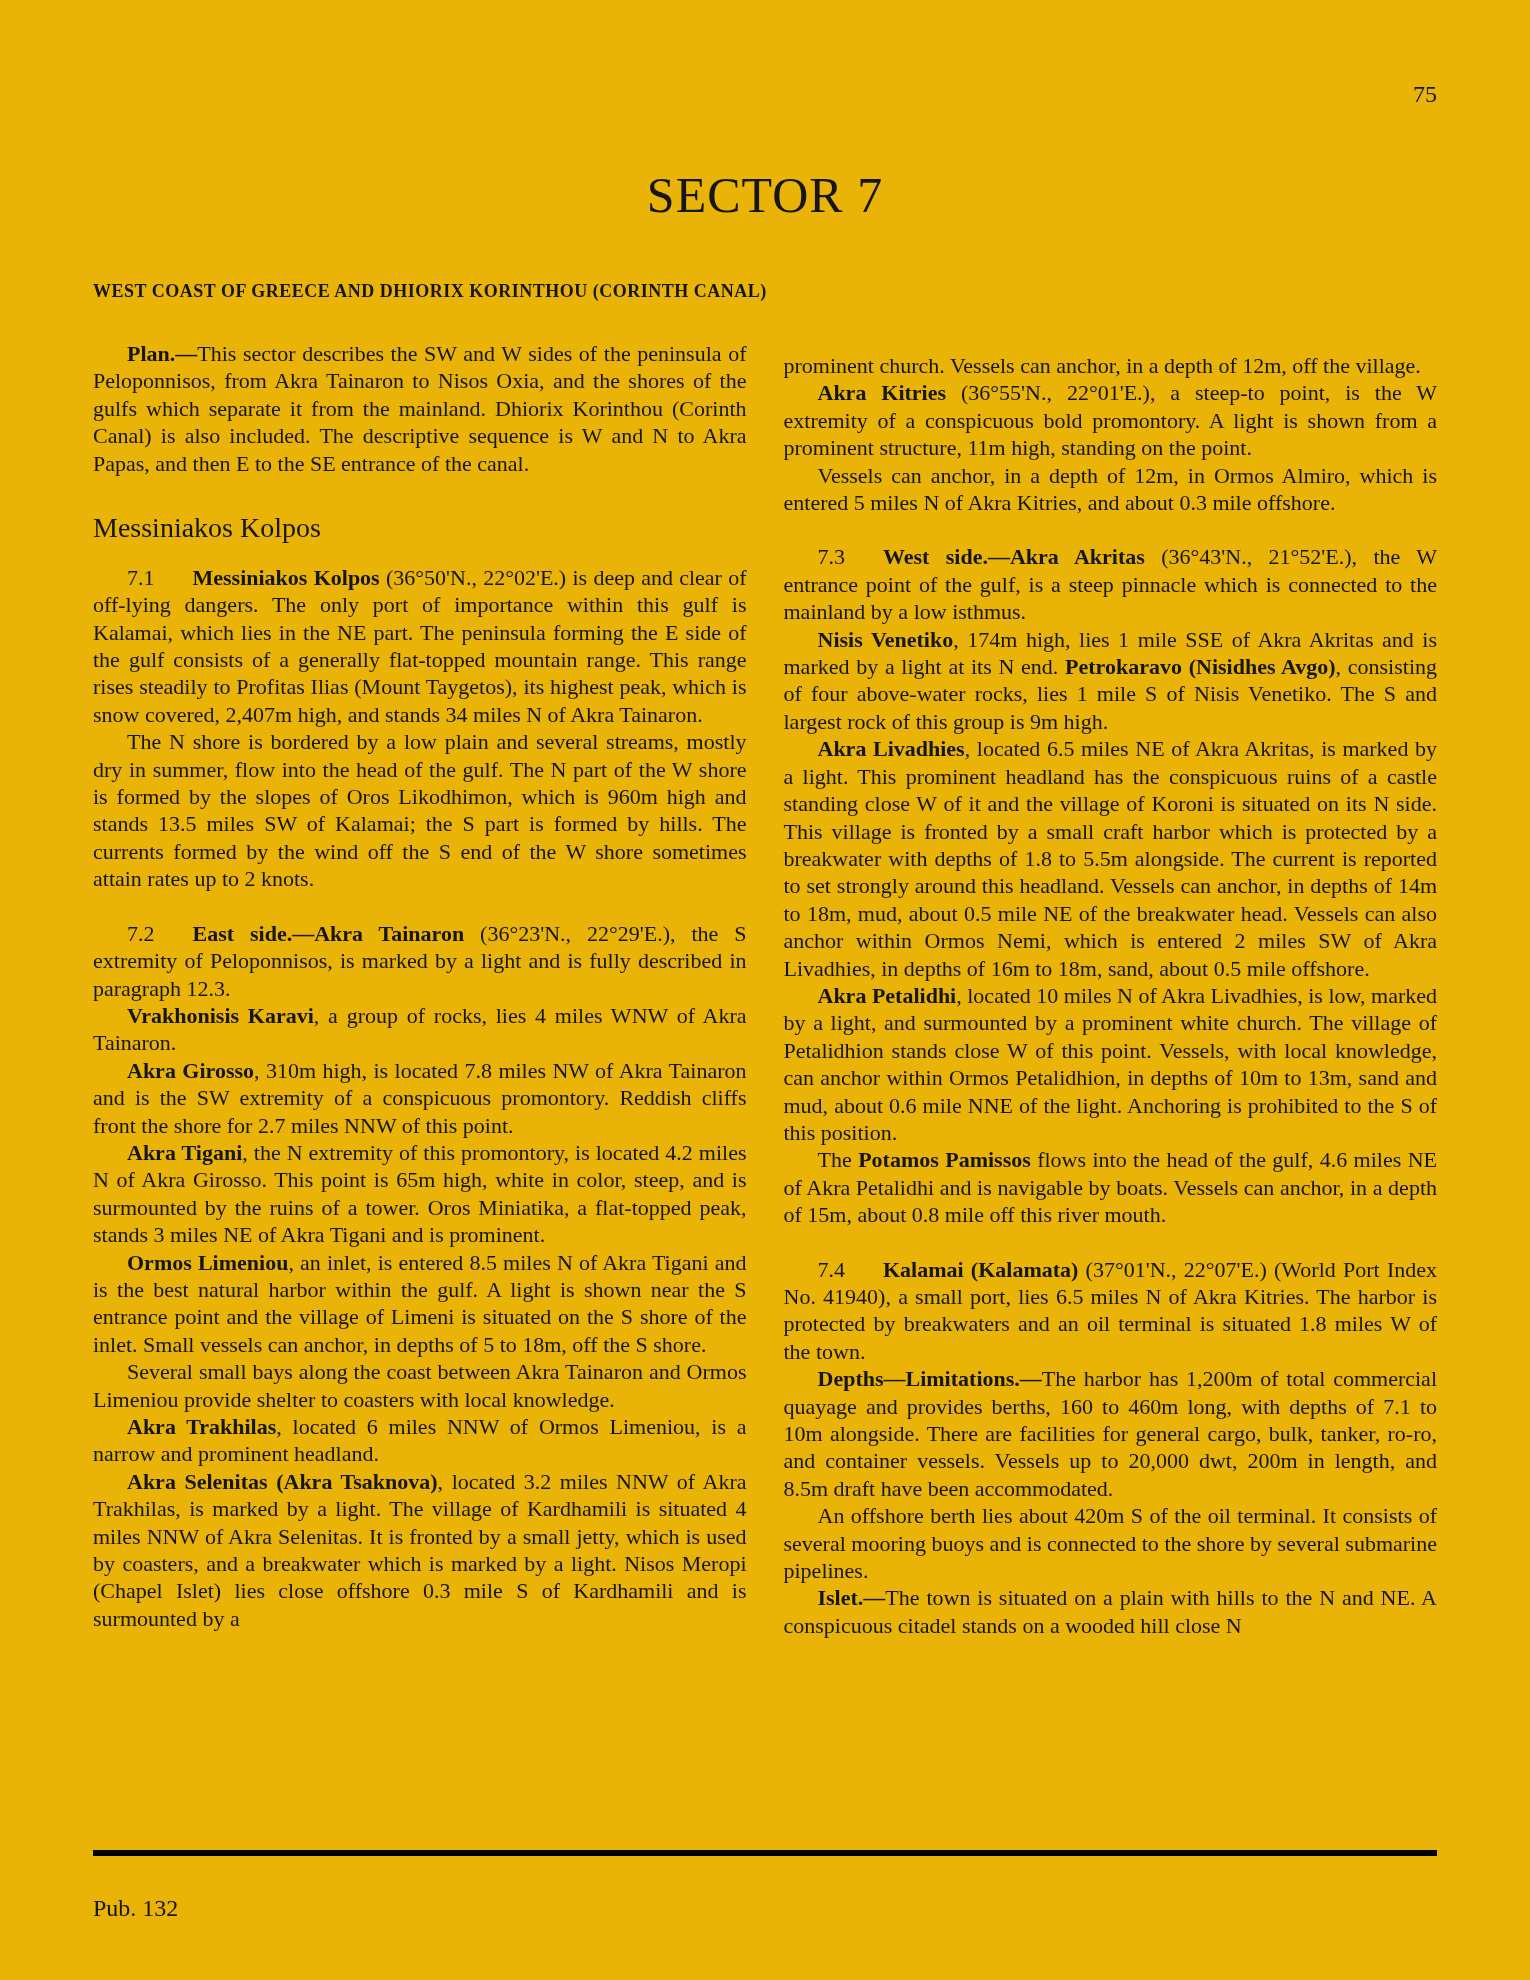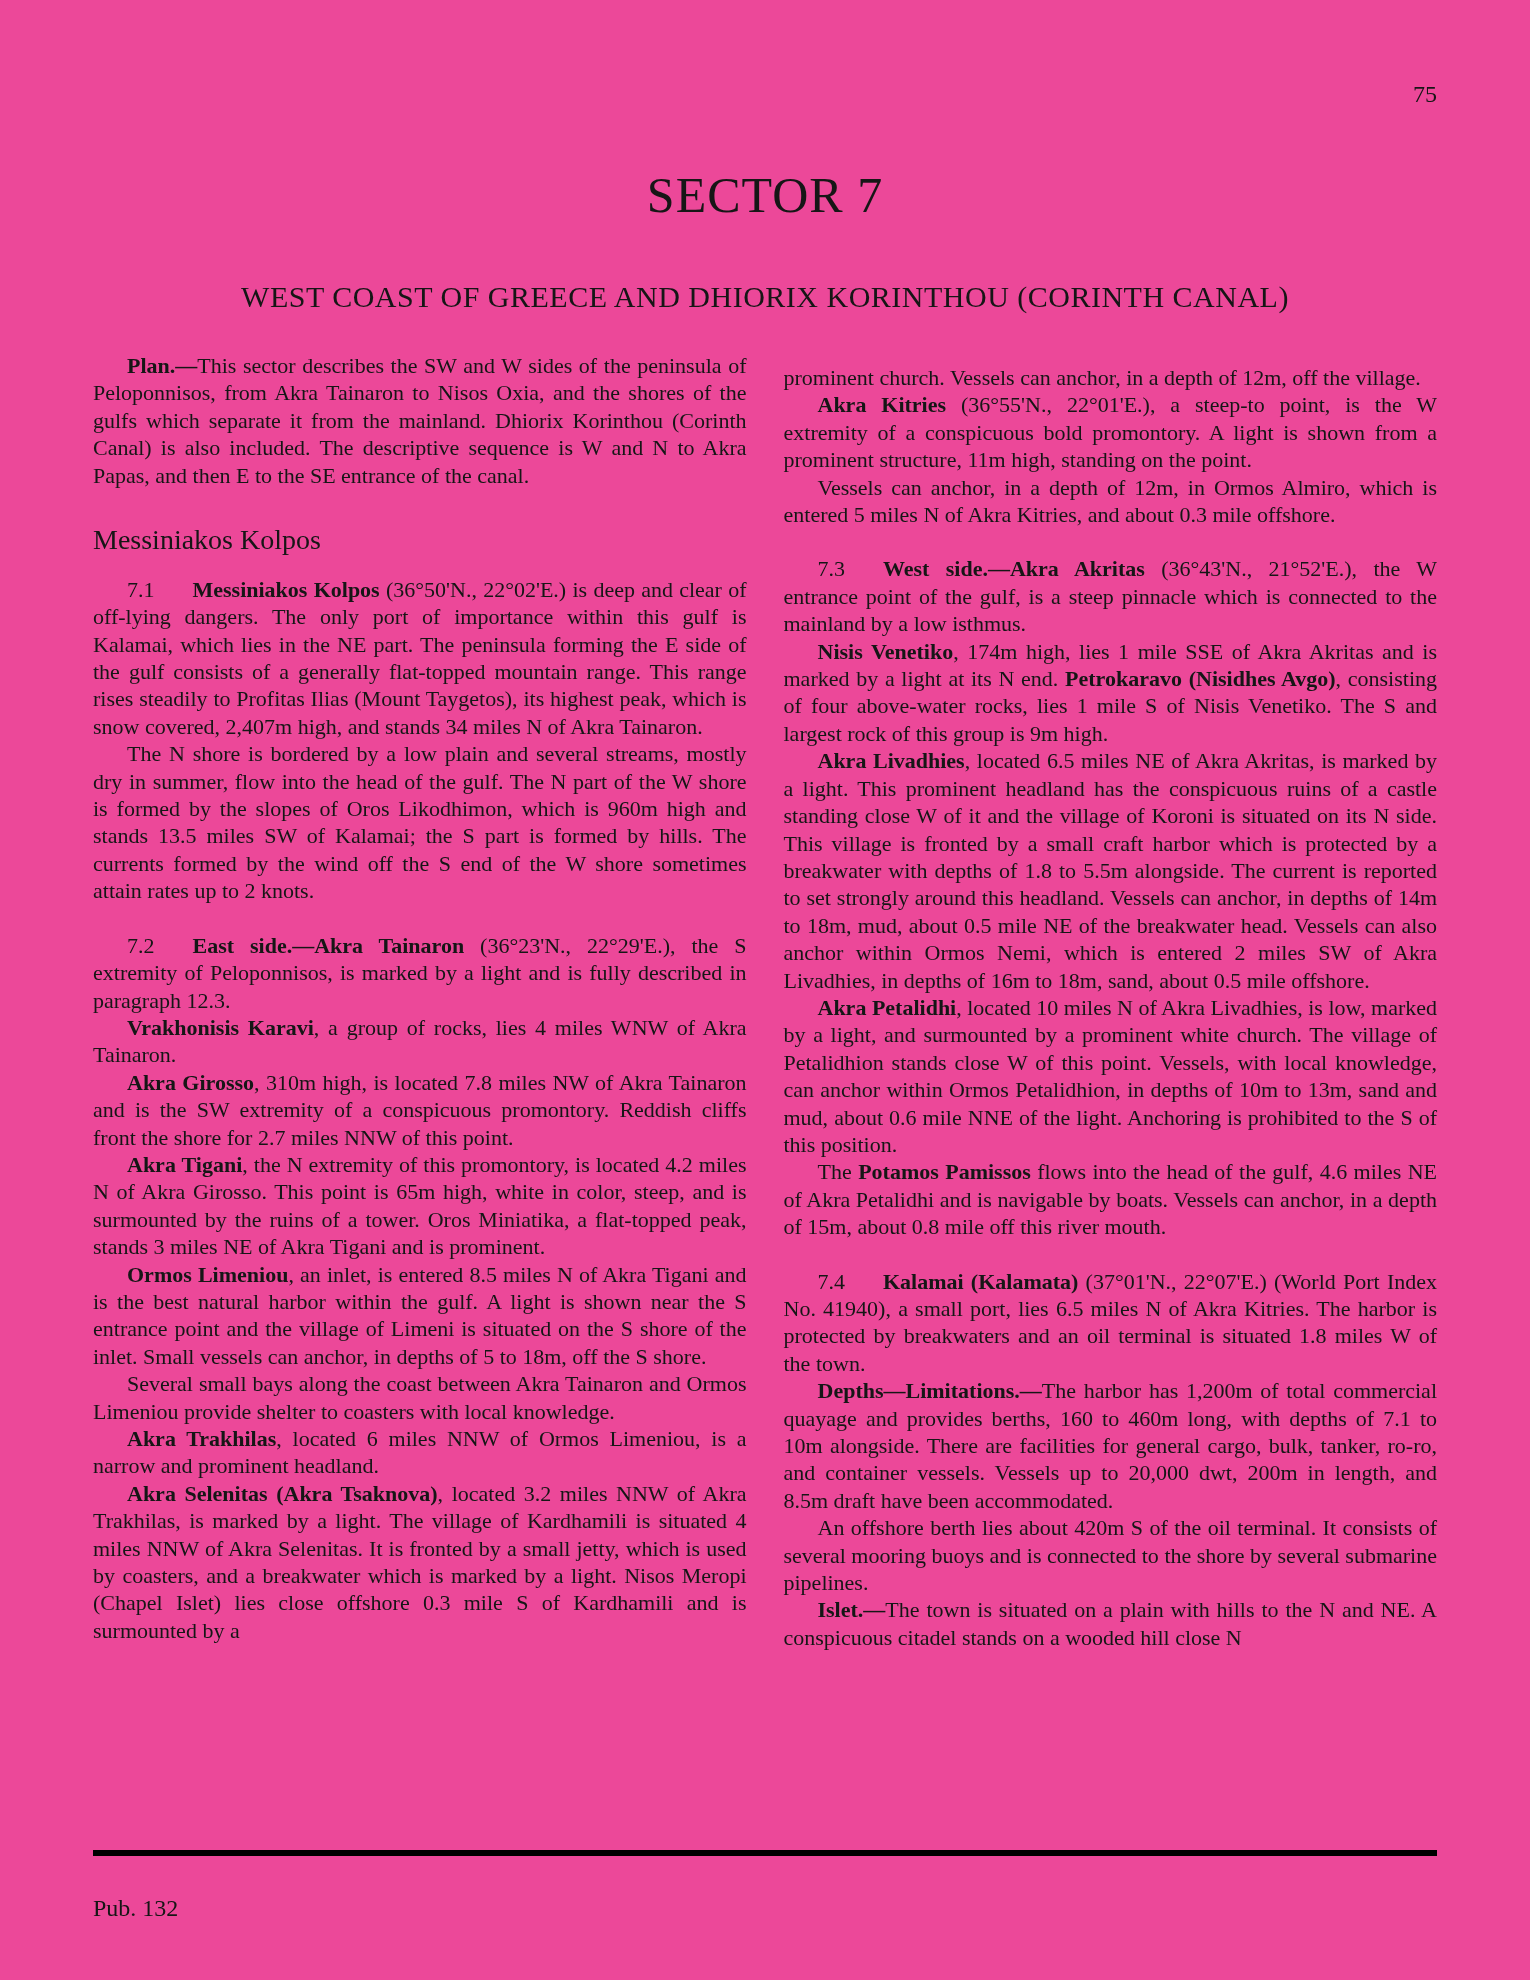--- a/index.html
+++ b/index.html
@@ -1,20 +1,20 @@
 <!DOCTYPE html>
 <html><head>
 <meta charset="utf-8">
 <style>
   html,body { margin:0; padding:0; background:#e8e8e8; }
   .page {
     position:relative;
     width:1530px; height:1980px;
     margin:0 auto;
-    background:#ec4899;
+    background:#eab308;
     color:#161616;
     font-family:"Liberation Serif","DejaVu Serif",serif;
     box-sizing:border-box;
     padding:0 93px;
     overflow:hidden;
   }
   .pageno {
     padding-top:82px;
     text-align:right;
     font-size:24px;
@@ -23,23 +23,23 @@
   h1.sector-title {
     margin:64px 0 0 0;
     text-align:center;
     font-size:50px;
     font-weight:normal;
     line-height:1;
     letter-spacing:1px;
   }
   h2.sector-subtitle {
     margin:62px 0 0 0;
-    text-align:center;
-    font-size:30px;
-    font-weight:normal;
+    text-align:left;
+    font-size:18px;
+    font-weight:bold;
     line-height:1;
     letter-spacing:0.5px;
   }
   .columns {
     display:flex;
     gap:37px;
     margin-top:40px;
   }
   .col {
     flex:1 1 0;

